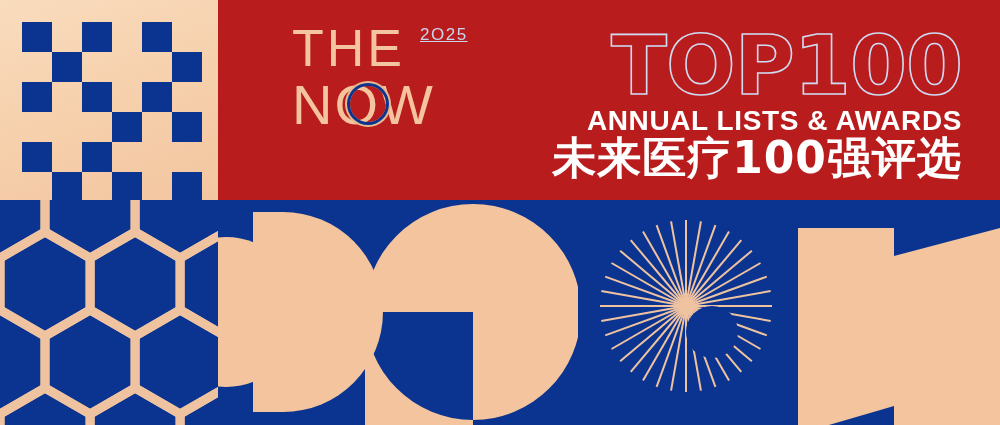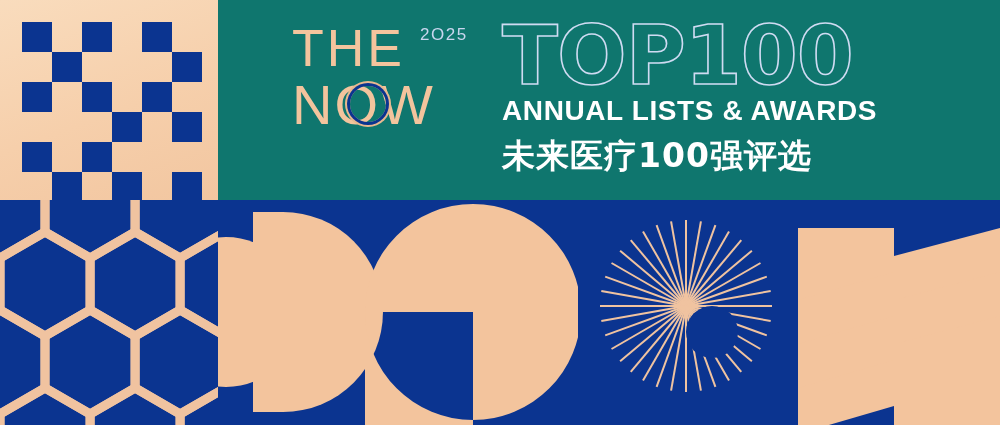--- a/index.html
+++ b/index.html
@@ -9,21 +9,22 @@
     background: #0b3490;
   }
   body {
     font-family: "Liberation Sans", sans-serif;
   }
   #banner {
     position: relative;
     width: 1000px;
     height: 425px;
     overflow: hidden;
-    background: #0f766e;
+    background: #b91c1c;
+    text-align: right;
   }
 
   
   #checker-panel {
     position: absolute;
     left: 0; top: 0;
     width: 218px; height: 200px;
     background: linear-gradient(160deg, #f9dcbd 0%, #f6cfab 55%, #f2c6a0 100%);
     overflow: hidden;
   }
@@ -53,20 +54,21 @@
     -webkit-text-stroke: 0px;
   }
   #logo-year {
     position: absolute;
     left: 128px; top: 4px;
     font-size: 17px;
     line-height: 17px;
     letter-spacing: 1.5px;
     color: #c9d6ef;
     font-weight: 300;
+    text-decoration: underline;
   }
   #logo-now-row {
     position: relative;
     height: 58px;
     margin-top: 2px;
   }
   #logo-now {
     position: absolute;
     left: 0; top: 0;
     font-size: 56px;
@@ -91,21 +93,21 @@
     letter-spacing: 4px;
     color: #f3c49d;
     font-family: "DejaVu Sans", sans-serif;
     font-weight: 400;
     white-space: nowrap;
   }
 
   
   #title-block {
     position: absolute;
-    left: 502px; top: 16px;
+    left: 502px; top: 26px;
     width: 460px;
   }
   #top100 {
     font-size: 82px;
     line-height: 80px;
     letter-spacing: -1px;
     font-weight: 700;
     color: transparent;
     -webkit-text-stroke: 1.6px #cfdbf2;
     text-stroke: 1.6px #cfdbf2;
@@ -115,28 +117,28 @@
   .title-en {
     font-size: 28px;
     line-height: 29px;
     font-weight: 700;
     letter-spacing: 0.6px;
     color: #ffffff;
     white-space: nowrap;
   }
   #title-en-1 { margin-top: 3px; }
   #title-cn {
-    font-size: 33px;
+    font-size: 44px;
     line-height: 38px;
     font-weight: 700;
     letter-spacing: 1px;
     color: #ffffff;
     font-family: "DejaVu Sans", sans-serif;
     white-space: nowrap;
-    margin-top: 12px;
+    margin-top: 4px;
   }
 
   
   #bottom-row {
     position: absolute;
     left: 0; top: 200px;
     width: 1000px; height: 225px;
   }
   .panel { position: absolute; top: 0; height: 225px; overflow: hidden; }
 

